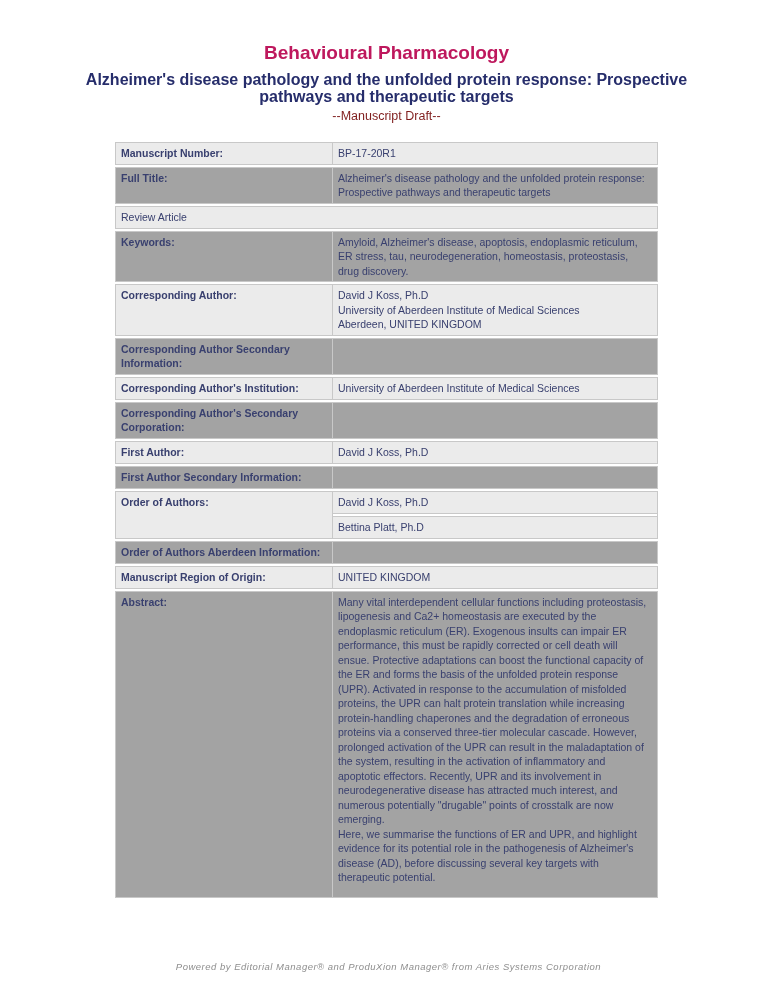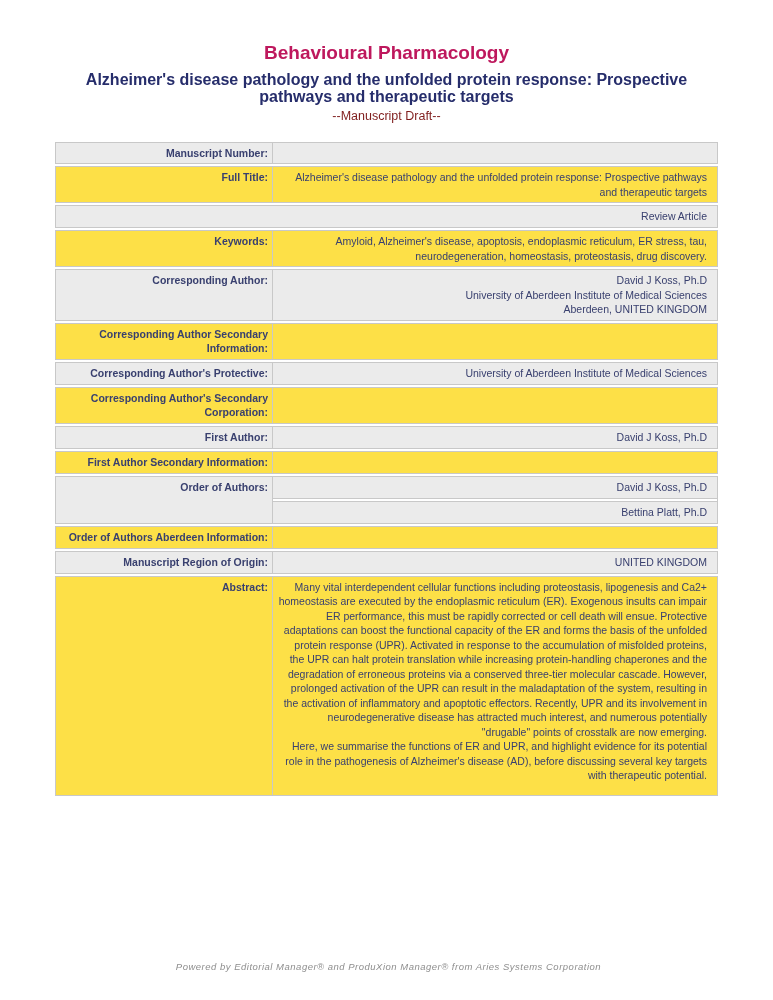--- a/index.html
+++ b/index.html
@@ -15,26 +15,26 @@
   .journal-title {
     margin:0 0 7px 0;
     font-size:19px; font-weight:bold; color:#be185d;
   }
   .manuscript-title {
     margin:0 auto; width:663px;
     font-size:16px; font-weight:bold; line-height:1.08; color:#262d6b;
   }
   .draft-label { margin-top:3px; font-size:12.5px; color:#7f1d1d; }
 
-  .mtable { width:663px; margin:19px auto 0 auto;text-align:right; }
+  .mtable { width:543px; margin:19px auto 0 auto; }
   .mrow {
     display:flex;
     border:1px solid #c8c8c8;
     margin-bottom:2px;
-    background:#fde047;
+    background:#a3a3a3;
     color:#39406f;
     font-size:10.5px; line-height:14.5px;
   }
   .mrow.shaded { background:#ebebeb; }
   .cell-label {
     flex:0 0 217px; width:217px;
     border-right:1px solid #c8c8c8;
     padding:3px 4px 3px 5px;
     font-weight:bold;
     box-sizing:border-box;
@@ -68,20 +68,21 @@
   <div class="header">
     <h1 class="journal-title">Behavioural Pharmacology</h1>
     <h2 class="manuscript-title">Alzheimer's disease pathology and the unfolded protein response: Prospective pathways and therapeutic targets</h2>
     <div class="draft-label">--Manuscript Draft--</div>
   </div>
 
   <div class="mtable">
 
     <div class="mrow shaded">
       <div class="cell-label">Manuscript Number:</div>
+      <div class="cell-value">BP-17-20R1</div>
     </div>
 
     <div class="mrow">
       <div class="cell-label">Full Title:</div>
       <div class="cell-value">Alzheimer's disease pathology and the unfolded protein response: Prospective pathways and therapeutic targets</div>
     </div>
 
     <div class="mrow shaded">
       <div class="cell-value">Review Article</div>
     </div>
@@ -97,21 +98,21 @@
 University of Aberdeen Institute of Medical Sciences
 Aberdeen, UNITED KINGDOM</div>
     </div>
 
     <div class="mrow">
       <div class="cell-label">Corresponding Author Secondary Information:</div>
       <div class="cell-value"></div>
     </div>
 
     <div class="mrow shaded">
-      <div class="cell-label">Corresponding Author's Protective:</div>
+      <div class="cell-label">Corresponding Author's Institution:</div>
       <div class="cell-value">University of Aberdeen Institute of Medical Sciences</div>
     </div>
 
     <div class="mrow">
       <div class="cell-label">Corresponding Author's Secondary Corporation:</div>
       <div class="cell-value"></div>
     </div>
 
     <div class="mrow shaded">
       <div class="cell-label">First Author:</div>

